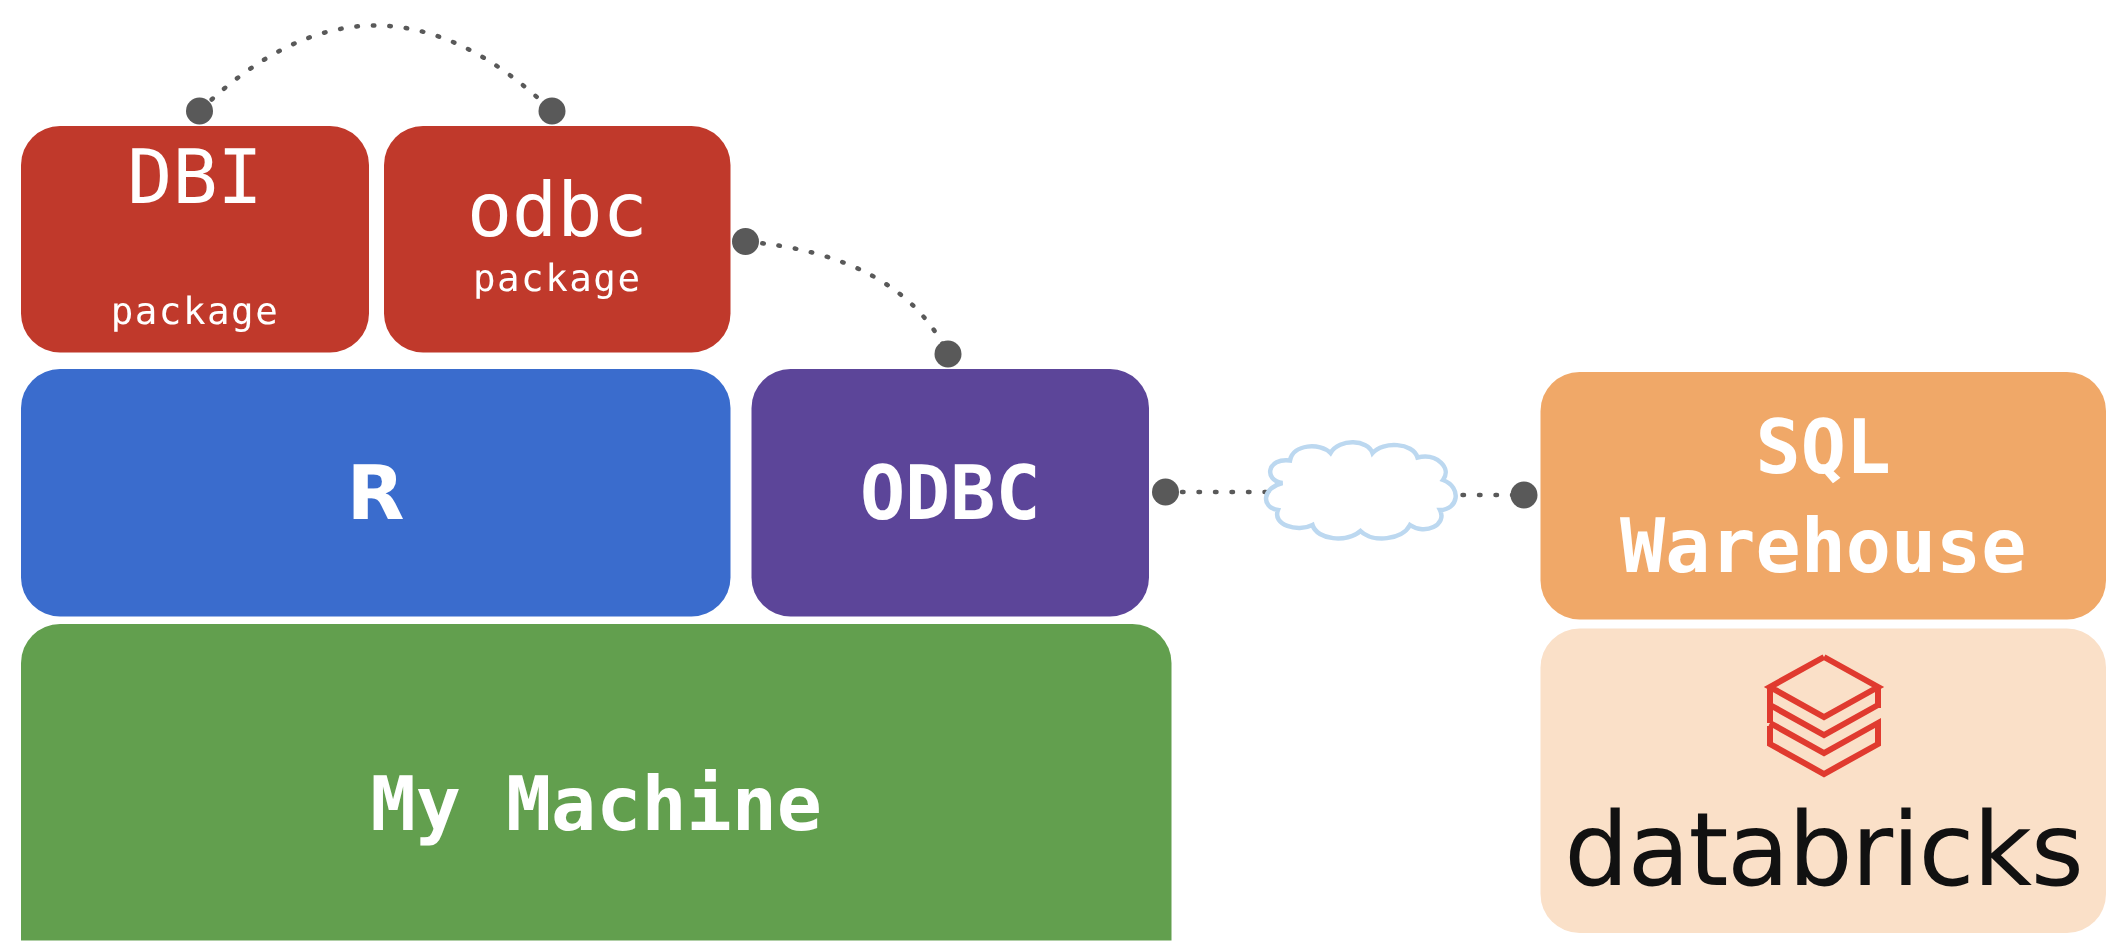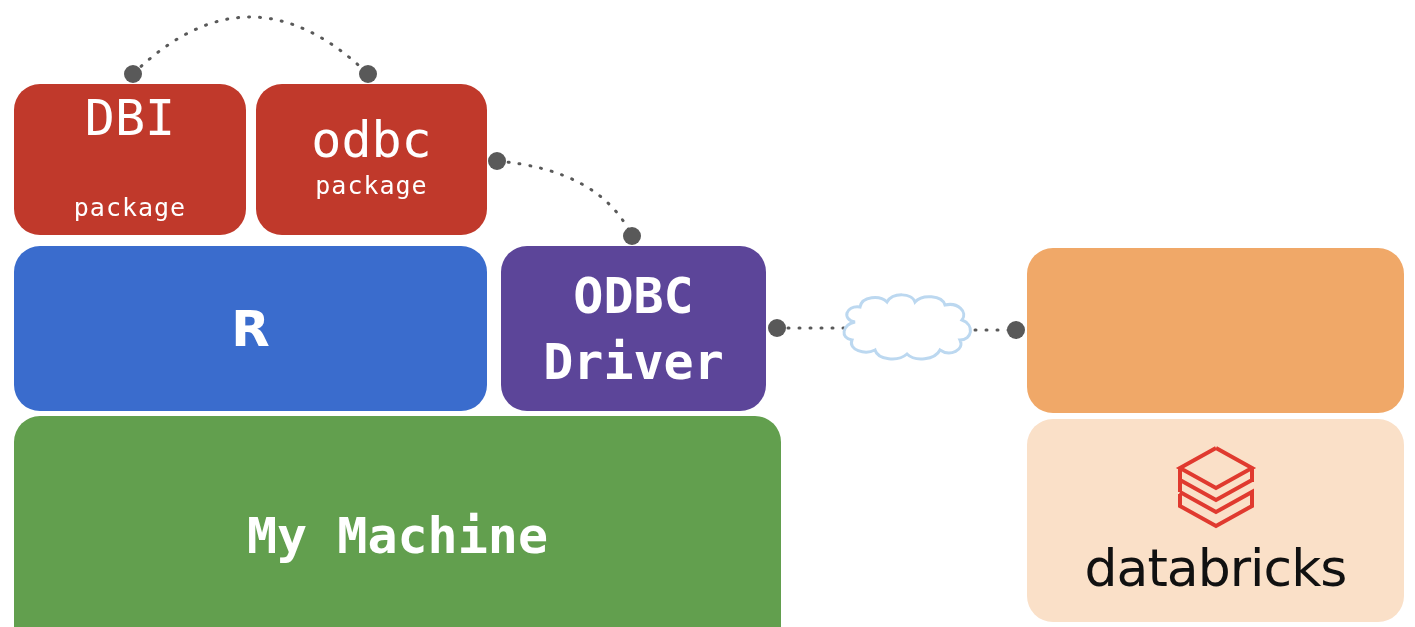--- a/index.html
+++ b/index.html
@@ -2,49 +2,50 @@
 <html><head>
 <meta charset="utf-8">
 <style>
   html, body { margin:0; padding:0; background:#ffffff; }
   body { width:1415px; height:627px; position:relative; overflow:hidden; font-family:"DejaVu Sans Mono", monospace; }
   .box { position:absolute; border-radius:26px; color:#ffffff; display:flex; flex-direction:column; align-items:center; justify-content:center; text-align:center; box-sizing:border-box; }
   .pkg .main { font-size:50px; line-height:52px; font-family:"DejaVu Sans Mono", monospace; }
   .pkg .sub { font-size:25px; line-height:40px; font-family:"DejaVu Sans Mono", monospace; letter-spacing:1px; }
   .bold { font-weight:bold; font-size:50px; line-height:66px; }
   svg.overlay { position:absolute; left:0; top:0; }
-  .db-word { font-family:"DejaVu Sans", sans-serif; font-size:52px; color:#111111; letter-spacing:-1px; margin-top:6px; }
+  .db-word { font-family:"DejaVu Sans", sans-serif; font-size:68px; color:#111111; letter-spacing:-1px; margin-top:6px; }
 </style>
 </head>
 <body>
 
 <div class="box pkg" style="left:14px; top:84px; width:232px; height:151px; background:#c0392b;gap:44px;">
   <div class="main">DBI</div>
   <div class="sub">package</div>
 </div>
 
 <div class="box pkg" style="left:256px; top:84px; width:231px; height:151px; background:#c0392b;">
   <div class="main">odbc</div>
   <div class="sub">package</div>
 </div>
 
 <div class="box" style="left:14px; top:246px; width:473px; height:165px; background:#3a6ccd;">
   <div class="bold" style="font-family:'DejaVu Sans', sans-serif;">R</div>
 </div>
 
 <div class="box" style="left:501px; top:246px; width:265px; height:165px; background:#5c4599;">
   <div class="bold">ODBC</div>
-  <div class="bold">Driver</div>
 </div>
 
 <div class="box" style="left:14px; top:416px; width:767px; height:240px; background:#629f4e;">
   <div class="bold">My Machine</div>
 </div>
 
 <div class="box" style="left:1027px; top:248px; width:377px; height:165px; background:#f0a868;">
+  <div class="bold">SQL</div>
+  <div class="bold">Warehouse</div>
 </div>
 
 <div class="box" style="left:1027px; top:419px; width:377px; height:203px; background:#fae0c8;">
   <svg width="84" height="88" viewBox="0 0 84 88">
     <g fill="none" stroke="#e03a2f" stroke-width="4" stroke-linejoin="miter">
       <polyline points="42,4 78,24 42,44 6,24 42,4"></polyline>
       <polyline points="6,36 42,56 78,36"></polyline>
       <polyline points="78,24 78,38"></polyline>
       <polyline points="6,24 6,36"></polyline>
       <polyline points="6,48 42,68 78,48 78,62 42,82 6,62 6,50"></polyline>

